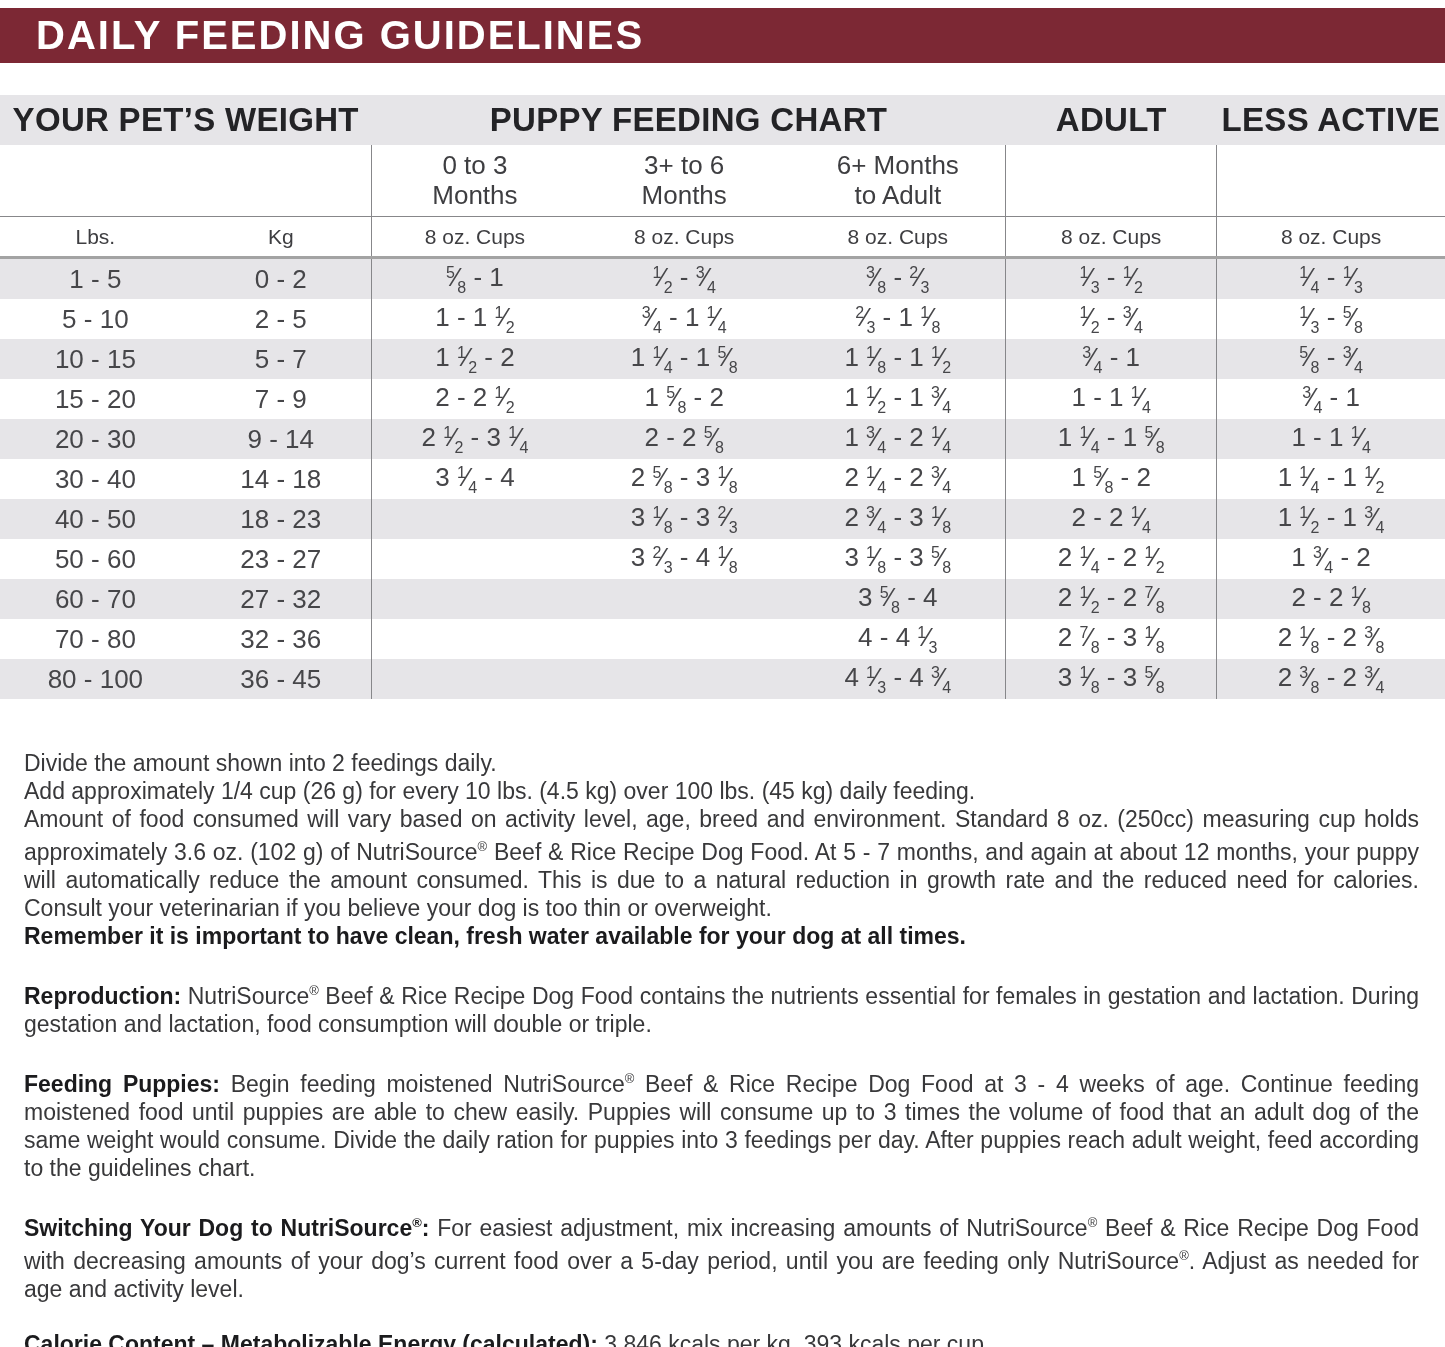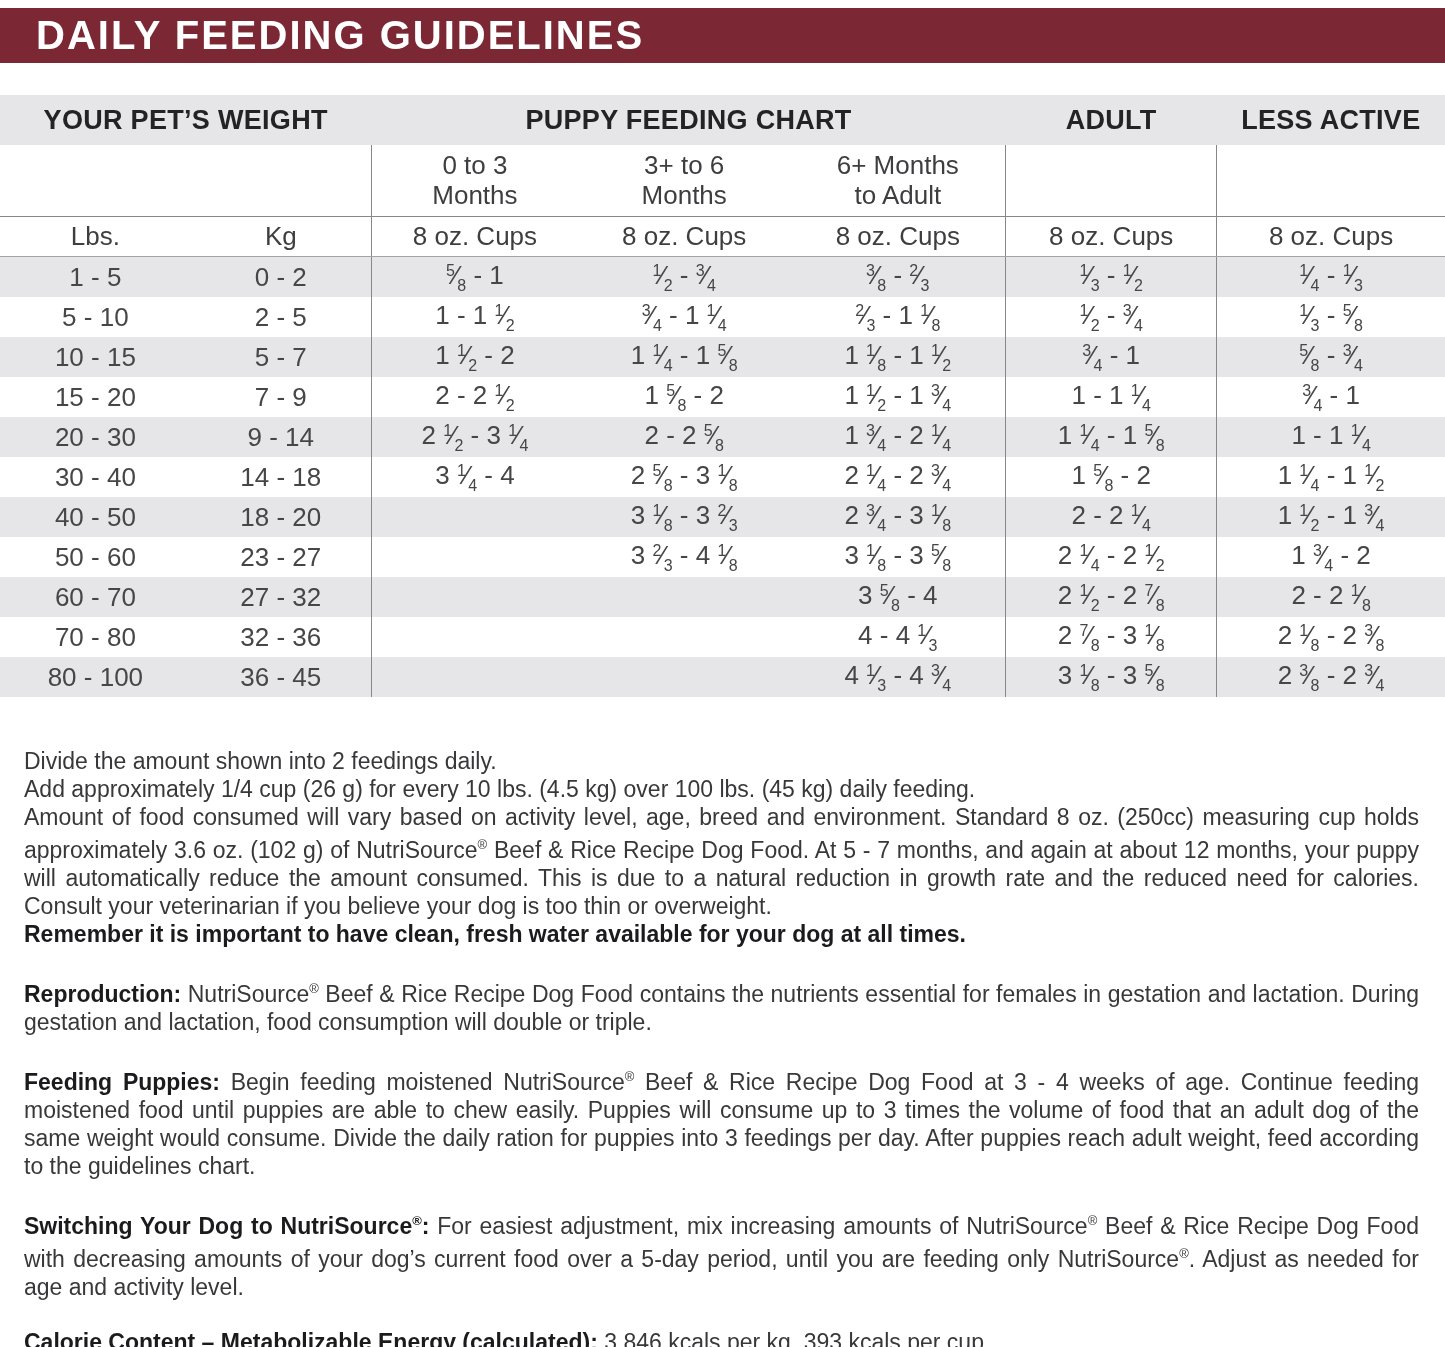--- a/index.html
+++ b/index.html
@@ -2,28 +2,28 @@
 <html><head>
 <meta charset="utf-8">
 <style>
   html,body{margin:0;padding:0;}
   body{width:1445px;height:1347px;background:#ffffff;font-family:"Liberation Sans",sans-serif;overflow:hidden;}
 
   .titlebar{margin-top:8px;height:55px;background:#7C2834;display:flex;align-items:center;padding-left:36px;box-sizing:border-box;}
   .titlebar span{color:#ffffff;font-size:40px;font-weight:bold;letter-spacing:2px;}
 
   .groupbar{margin-top:32px;height:50px;background:#E6E5E8;display:flex;align-items:center;}
-  .g{text-align:center;font-weight:bold;font-size:27px;color:#232326;letter-spacing:.3px;}
+  .g{text-align:center;font-weight:bold;font-size:33px;color:#232326;letter-spacing:.3px;}
   .g1{width:25.7%}.g2{width:43.9%}.g3{width:14.6%}.g4{width:15.8%}
 
   table.feed{width:100%;border-collapse:collapse;table-layout:fixed;padding-left:28px;}
   table.feed td{text-align:center;padding:0;}
   .bR{border-right:1px solid #87878a;}
   tr.sub td{height:71px;font-size:26px;color:#3e3e41;line-height:1.15;white-space:pre-line;border-bottom:1px solid #87878a;vertical-align:middle;}
-  tr.units td{height:39px;font-size:26px;color:#3e3e41;border-bottom:1px solid #a3a3a3;}
+  tr.units td{height:39px;font-size:21px;color:#3e3e41;border-bottom:3px solid #a3a3a3;}
   tbody.data td{height:40px;font-size:26px;color:#464649;}
   tbody.data tr:nth-child(odd){background:#E6E5E8;}
 
   .frac{white-space:nowrap;}
   .frac .n{font-size:16px;vertical-align:8px;}
   .frac .sl{margin:0 -1px;}
   .frac .d{font-size:16px;vertical-align:-7px;}
 
   .notes{padding:26px 26px 0 24px;font-size:23px;line-height:28px;color:#38383a;margin-top:24px;}
   .note{margin:0;}
@@ -130,21 +130,21 @@
         <td>30 - 40</td>
         <td class="bR">14 - 18</td>
         <td>3 <span class="frac"><span class="n">1</span><span class="sl">⁄</span><span class="d">4</span></span> - 4</td>
         <td>2 <span class="frac"><span class="n">5</span><span class="sl">⁄</span><span class="d">8</span></span> - 3 <span class="frac"><span class="n">1</span><span class="sl">⁄</span><span class="d">8</span></span></td>
         <td class="bR">2 <span class="frac"><span class="n">1</span><span class="sl">⁄</span><span class="d">4</span></span> - 2 <span class="frac"><span class="n">3</span><span class="sl">⁄</span><span class="d">4</span></span></td>
         <td class="bR">1 <span class="frac"><span class="n">5</span><span class="sl">⁄</span><span class="d">8</span></span> - 2</td>
         <td>1 <span class="frac"><span class="n">1</span><span class="sl">⁄</span><span class="d">4</span></span> - 1 <span class="frac"><span class="n">1</span><span class="sl">⁄</span><span class="d">2</span></span></td>
       </tr>
       <tr>
         <td>40 - 50</td>
-        <td class="bR">18 - 20</td>
+        <td class="bR">18 - 23</td>
         <td></td>
         <td>3 <span class="frac"><span class="n">1</span><span class="sl">⁄</span><span class="d">8</span></span> - 3 <span class="frac"><span class="n">2</span><span class="sl">⁄</span><span class="d">3</span></span></td>
         <td class="bR">2 <span class="frac"><span class="n">3</span><span class="sl">⁄</span><span class="d">4</span></span> - 3 <span class="frac"><span class="n">1</span><span class="sl">⁄</span><span class="d">8</span></span></td>
         <td class="bR">2 - 2 <span class="frac"><span class="n">1</span><span class="sl">⁄</span><span class="d">4</span></span></td>
         <td>1 <span class="frac"><span class="n">1</span><span class="sl">⁄</span><span class="d">2</span></span> - 1 <span class="frac"><span class="n">3</span><span class="sl">⁄</span><span class="d">4</span></span></td>
       </tr>
       <tr>
         <td>50 - 60</td>
         <td class="bR">23 - 27</td>
         <td></td>

